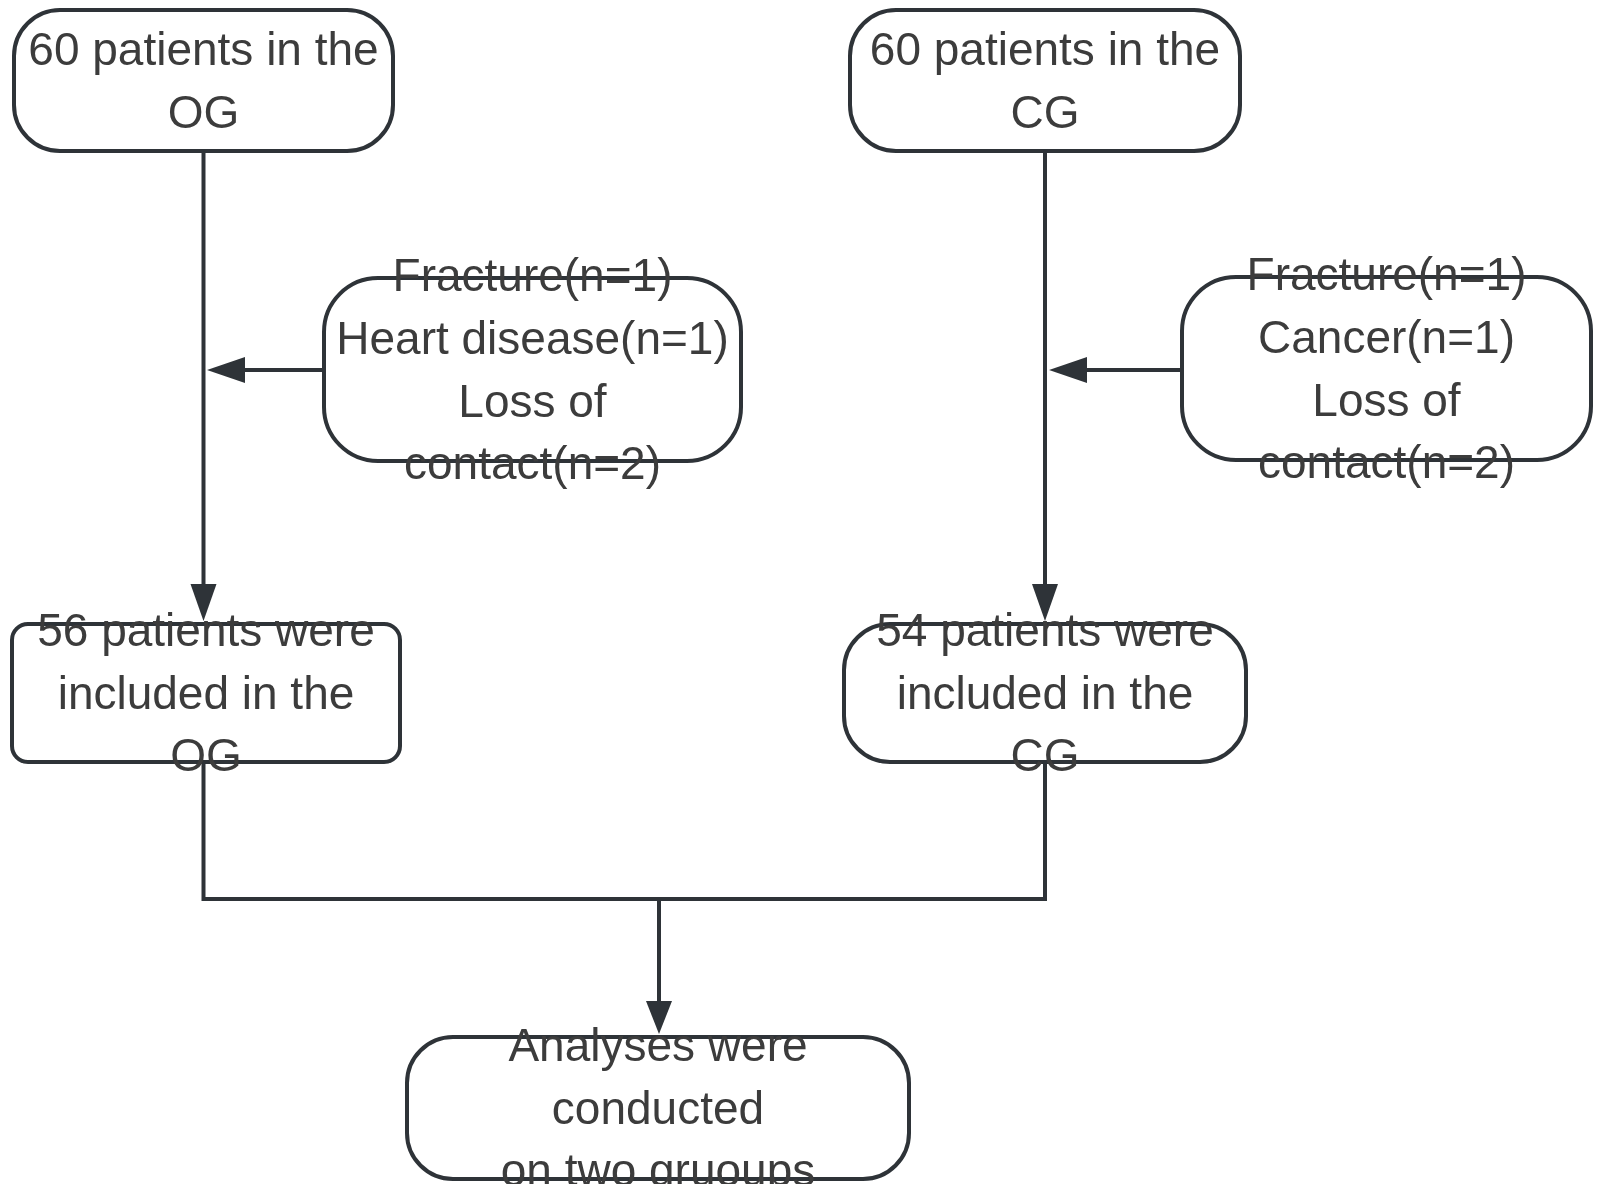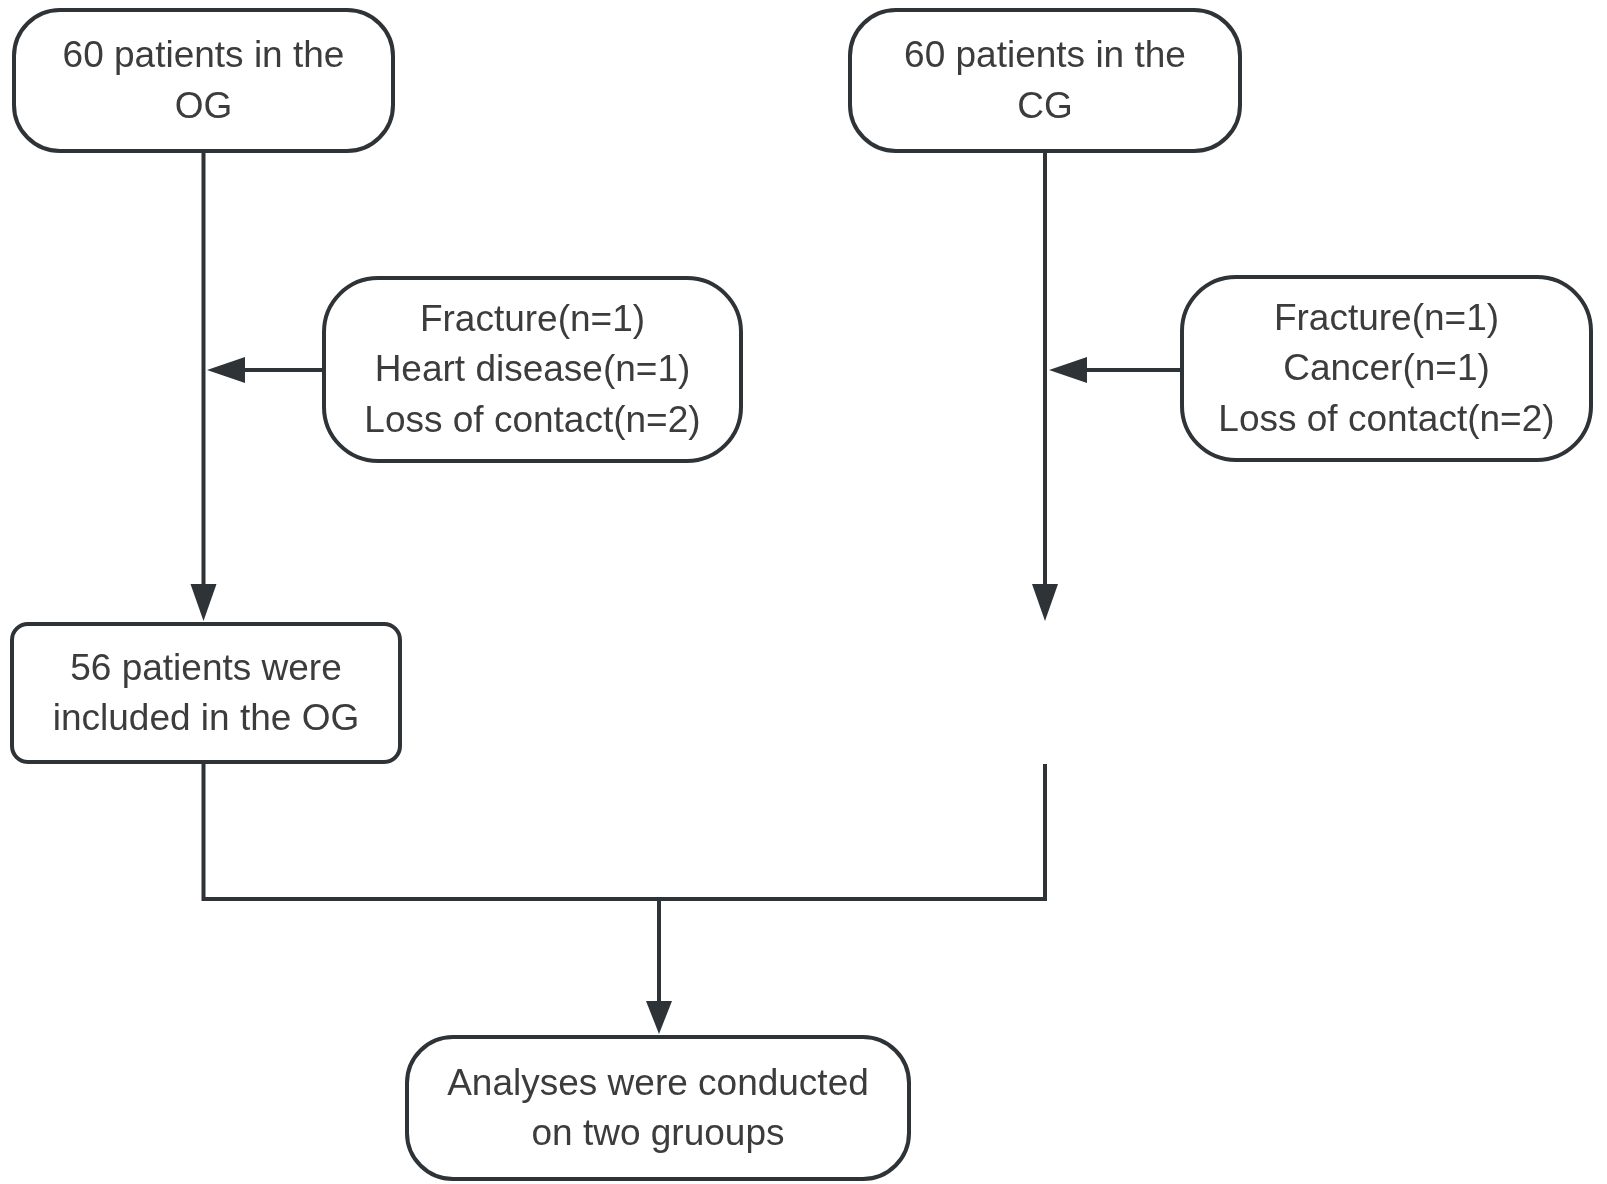--- a/index.html
+++ b/index.html
@@ -41,21 +41,21 @@
   .node {
     position: absolute;
     border: 4px solid var(--stroke-color);
     border-radius: 48px;
     background: var(--bg-color);
     display: flex;
     align-items: center;
     justify-content: center;
     text-align: center;
     color: var(--text-color);
-    font-size: 37px;
+    font-size: 46px;
     line-height: 1.36;
     padding: 4px 10px;
   }
   .node span {
     white-space: pre-line;
   }
   
   .node-og-start   { left: 12px;   top: 8px;    width: 383px; height: 145px; }
   .node-cg-start   { left: 848px;  top: 8px;    width: 394px; height: 145px; }
   .node-og-excluded{ left: 322px;  top: 276px;  width: 421px; height: 187px; border-radius: 56px; }
@@ -108,19 +108,23 @@
     <span>Fracture(n=1)
 Cancer(n=1)
 Loss of contact(n=2)</span>
   </div>
 
   <div class="node node-og-included">
     <span>56 patients were
 included in the OG</span>
   </div>
 
+  <div class="node node-cg-included">
+    <span>54 patients were
+included in the CG</span>
+  </div>
 
   <div class="node node-analysis">
     <span>Analyses were conducted
 on two gruoups</span>
   </div>
 
 </div>
 
 </body></html>

